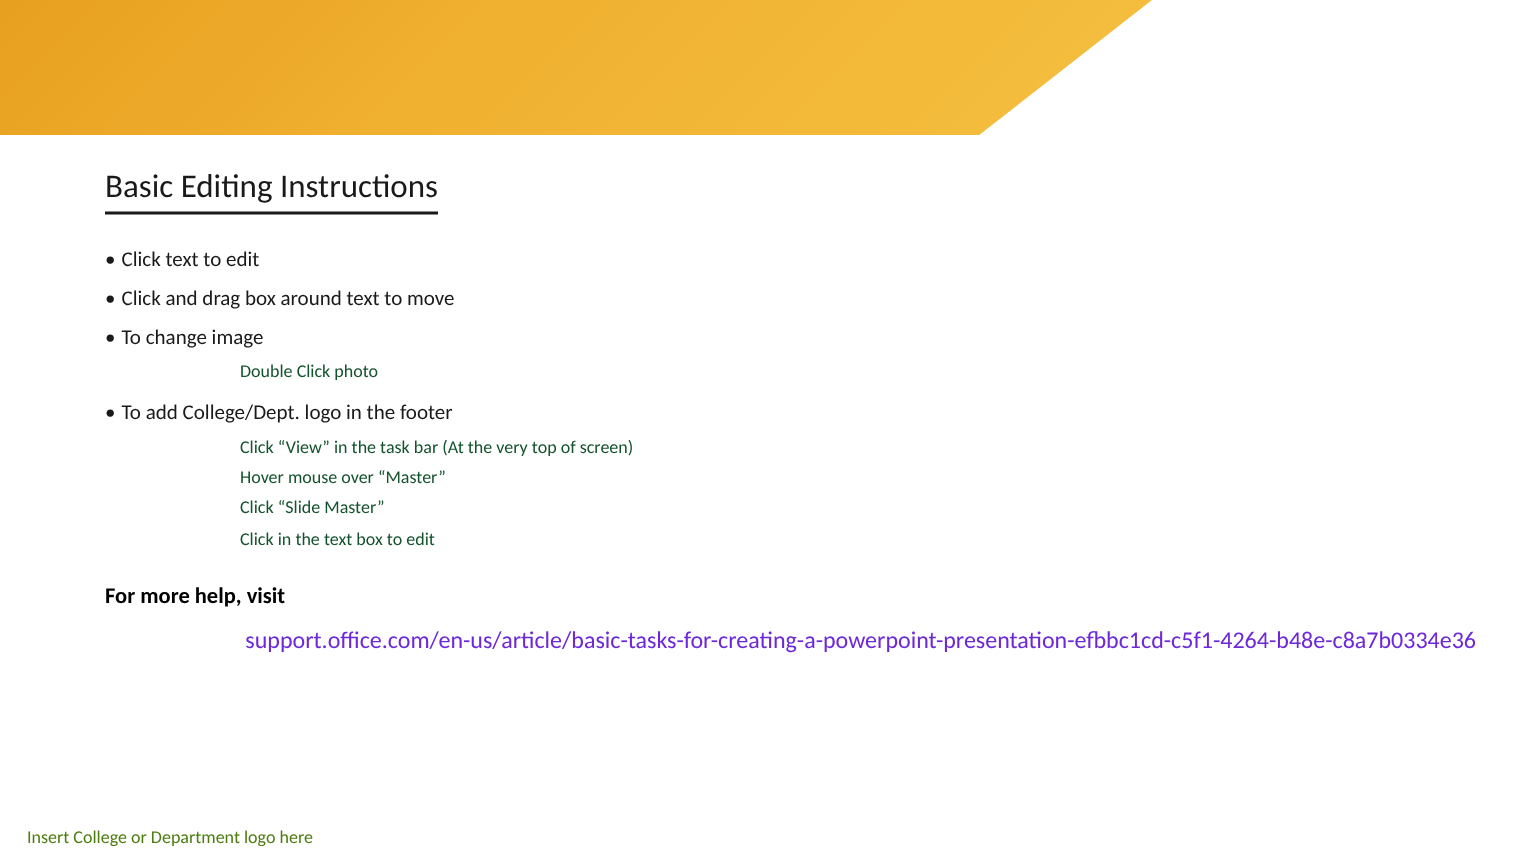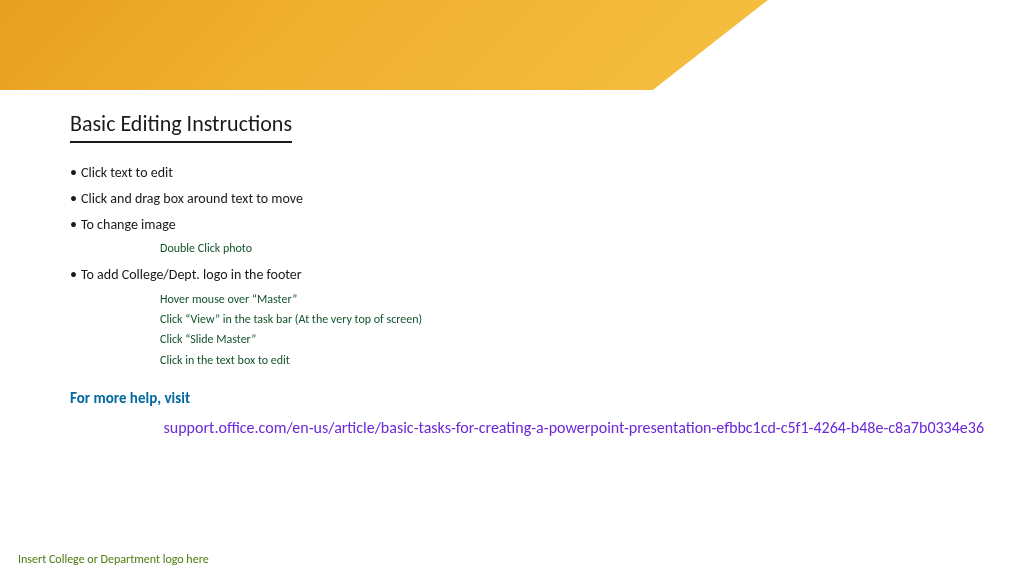--- a/index.html
+++ b/index.html
@@ -101,21 +101,21 @@
       margin-top: 2px;
     }
 
     .help-section {
       margin-top: 16px;
     }
 
     .help-label {
       font-size: 15px;
       font-weight: bold;
-      color: #0369a1;
+      color: #000000;
     }
 
     .help-link {
       font-size: 16px;
       color: #6d28d9;
       margin-top: 2px;
       text-align: right;
     }
 
     .footer-text {
@@ -161,24 +161,24 @@
       </div>
     </div>
 
     <div class="bullet-item">
       <span class="bullet">•</span>
       <span>To add College/Dept. logo in the footer</span>
     </div>
 
     <div class="sub-items">
       <div class="sub-item">
-        <span>Hover mouse over “Master”</span>
+        <span>Click “View” in the task bar (At the very top of screen)</span>
       </div>
       <div class="sub-item">
-        <span>Click “View” in the task bar (At the very top of screen)</span>
+        <span>Hover mouse over “Master”</span>
       </div>
       <div class="sub-item">
         <span>Click “Slide Master”</span>
       </div>
       <div class="sub-item">
         <span>Click in the text box to edit</span>
       </div>
     </div>
 
 

